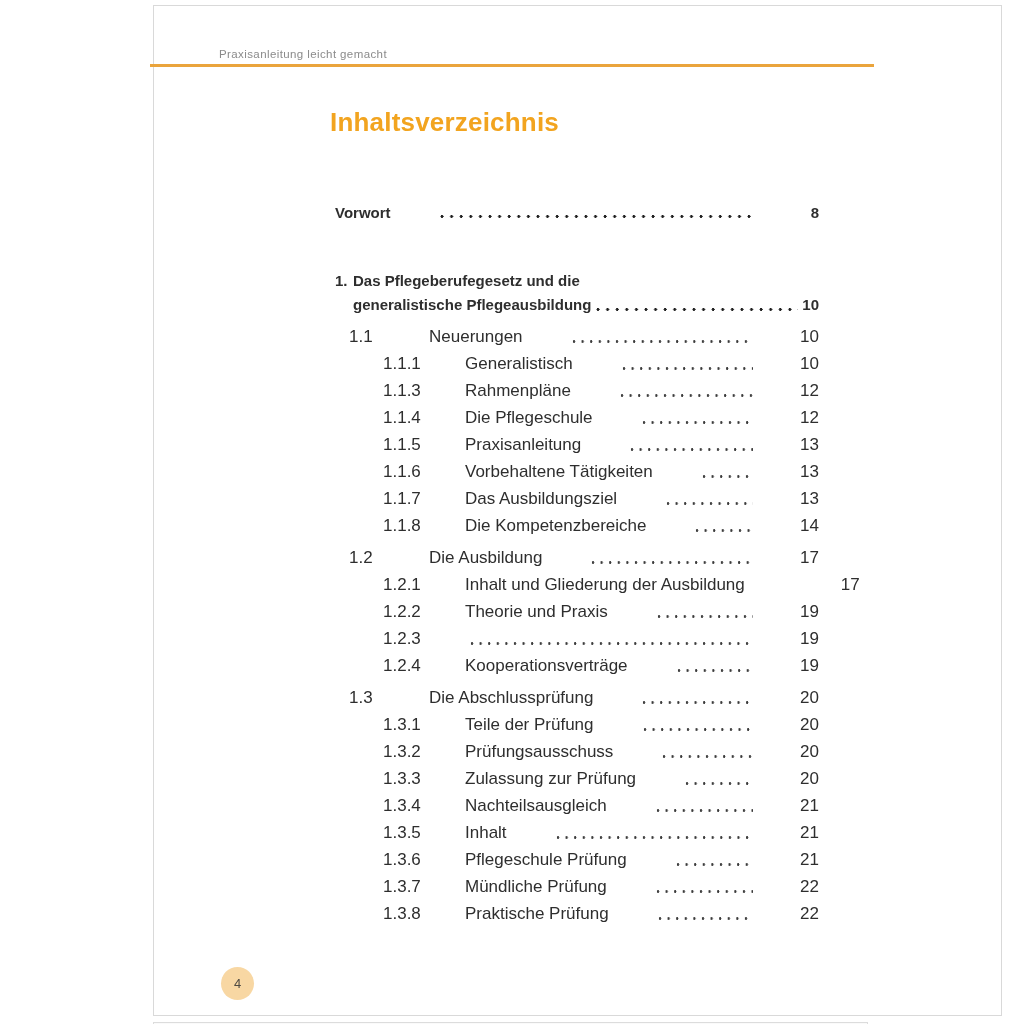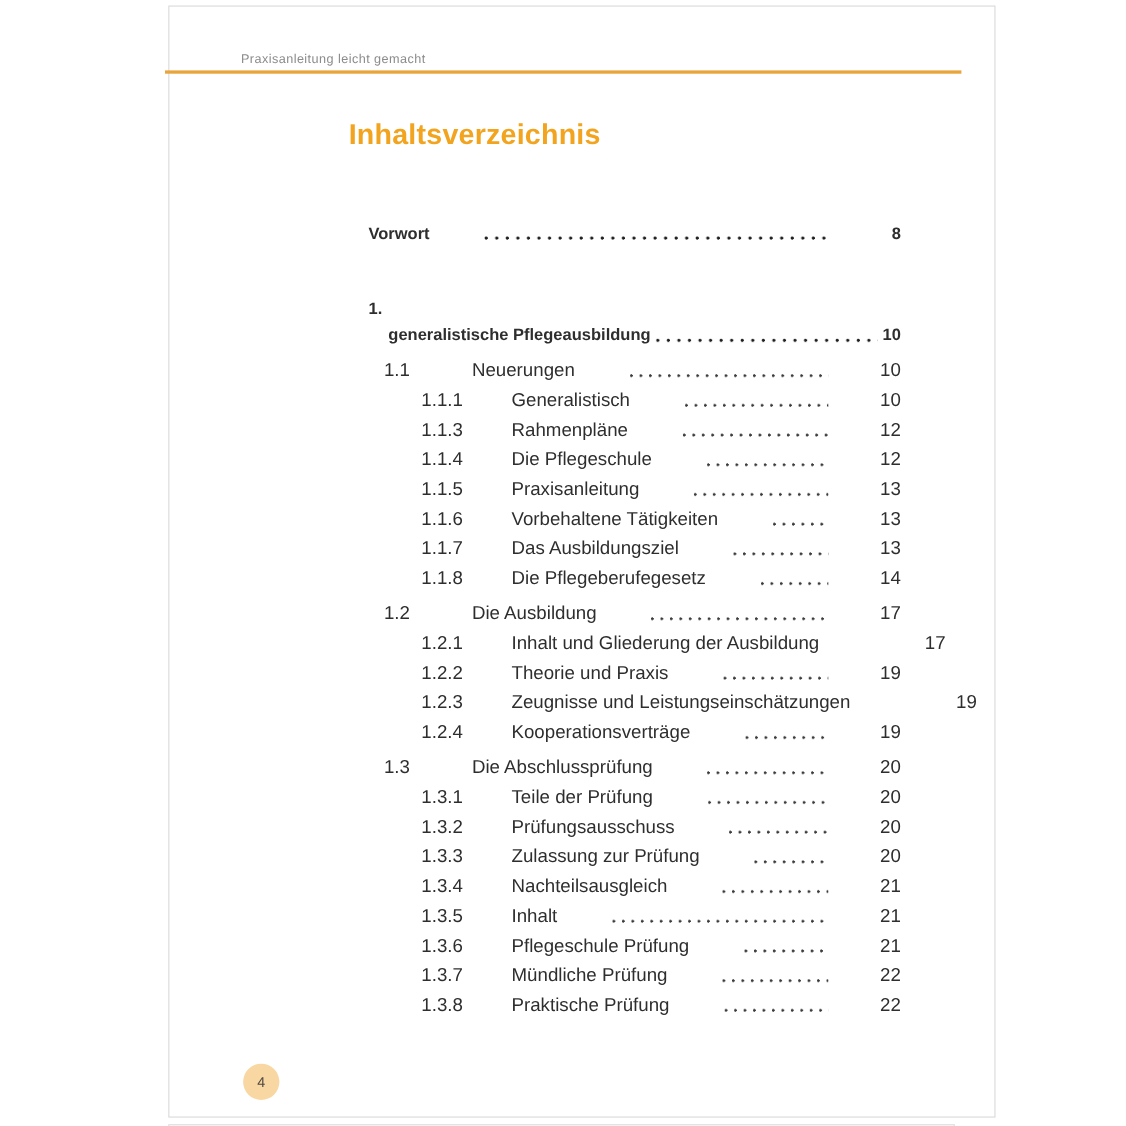--- a/index.html
+++ b/index.html
@@ -17,21 +17,21 @@
     height: 1024px;
     --accent: #f2a41f;
     --rule: #eaa43c;
     --circle-bg: #f8d7a3;
     --text: #2e2e2e;
   }
   .sheet {
     position: absolute;
     left: 153px;
     top: 5px;
-    width: 752px;
+    width: 849px;
     height: 1011px;
     background: #ffffff;
     border: 1px solid #d9d9d9;
     box-sizing: border-box;
   }
   .next-sheet {
     position: absolute;
     left: 153px;
     top: 1022px;
     width: 715px;
@@ -52,21 +52,21 @@
   .rule {
     position: absolute;
     left: 150px;
     top: 64px;
     width: 724px;
     height: 3px;
     background: var(--rule);
   }
   .page-title {
     position: absolute;
-    left: 163px;
+    left: 176px;
     top: 100px;
     font-size: 26px;
     font-weight: 700;
     color: var(--accent);
     line-height: 32px;
     letter-spacing: 0.2px;
   }
   .toc {
     position: absolute;
     left: 181px;
@@ -154,20 +154,21 @@
 
       <div class="row vorwort-row">
         <span class="label">Vorwort</span>
         <span class="leader bold-leader"></span>
         <span class="page-col">8</span>
       </div>
 
       <div class="chapter">
         <div class="ch-line1">
           <span class="ch-num">1.</span>
+          <span class="label">Das Pflegeberufegesetz und die</span>
         </div>
         <div class="ch-line2">
           <span class="label">generalistische Pflegeausbildung</span>
           <span class="leader bold-leader"></span>
           <span class="page-col">10</span>
         </div>
       </div>
 
       <div id="toc-entries">
           <div class="row level1">
@@ -207,21 +208,21 @@
             <span class="page-col">13</span>
           </div>
           <div class="row level2">
             <span class="num">1.1.7</span>
             <span class="label">Das Ausbildungsziel</span>
             <span class="leader"></span>
             <span class="page-col">13</span>
           </div>
           <div class="row level2">
             <span class="num">1.1.8</span>
-            <span class="label">Die Pflegeberufegesetz</span>
+            <span class="label">Die Kompetenzbereiche</span>
             <span class="leader"></span>
             <span class="page-col">14</span>
           </div>
           <div class="row level1">
             <span class="num">1.2</span>
             <span class="label">Die Ausbildung</span>
             <span class="leader"></span>
             <span class="page-col">17</span>
           </div>
           <div class="row level2">
@@ -231,21 +232,20 @@
             <span class="page-col">17</span>
           </div>
           <div class="row level2">
             <span class="num">1.2.2</span>
             <span class="label">Theorie und Praxis</span>
             <span class="leader"></span>
             <span class="page-col">19</span>
           </div>
           <div class="row level2">
             <span class="num">1.2.3</span>
-            <span class="label">Zeugnisse und Leistungseinschätzungen</span>
             <span class="leader"></span>
             <span class="page-col">19</span>
           </div>
           <div class="row level2">
             <span class="num">1.2.4</span>
             <span class="label">Kooperationsverträge</span>
             <span class="leader"></span>
             <span class="page-col">19</span>
           </div>
           <div class="row level1">

